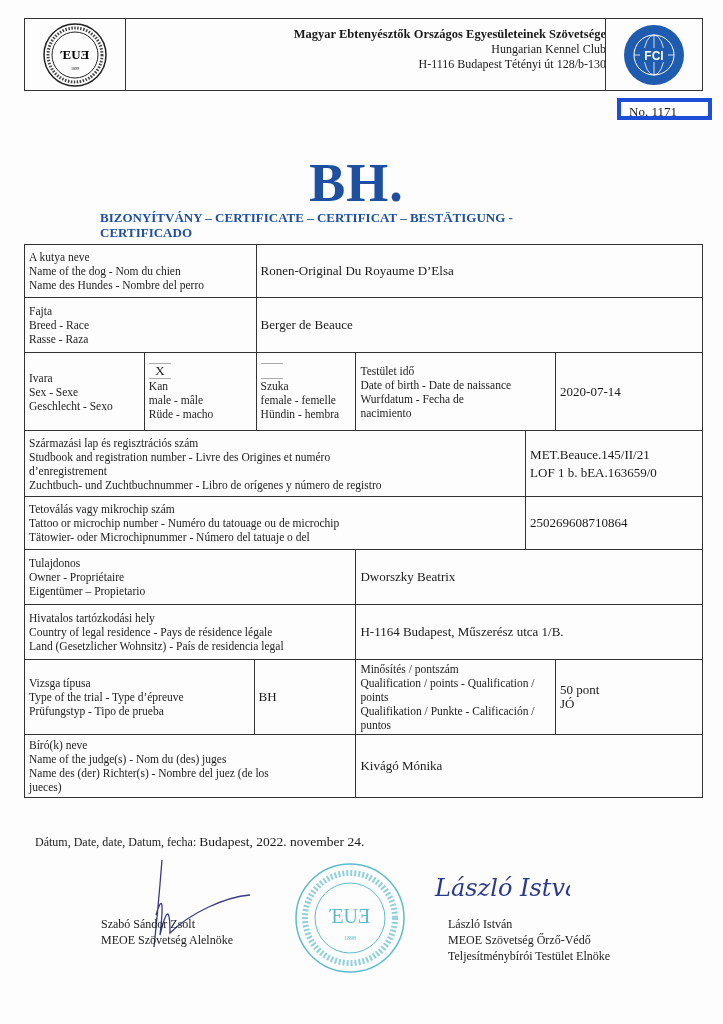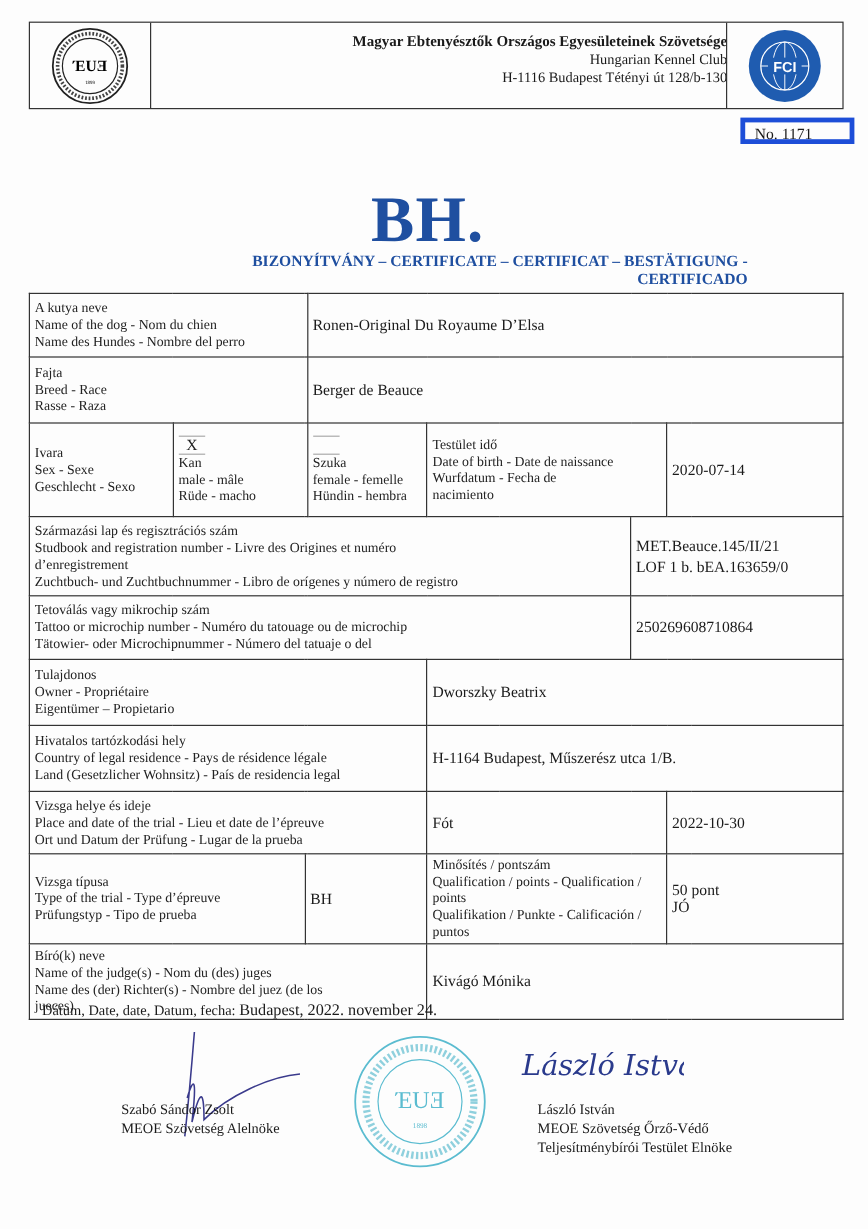--- a/index.html
+++ b/index.html
@@ -6,21 +6,21 @@
   body { width:723px; height:1024px; position:relative; overflow:hidden; font-family:"Liberation Serif", "DejaVu Serif", serif; color:#1a1a1a; }
   .abs { position:absolute; }
   
   .hdr { left:24px; top:18px; width:679px; height:73px; border:1px solid #333; box-sizing:border-box; }
   .hdr .logo-cell { position:absolute; left:0; top:0; width:100px; height:71px; border-right:1px solid #333; }
   .hdr .fci-cell { position:absolute; right:0; top:0; width:96px; height:71px; border-left:1px solid #333; }
   .hdr .center { position:absolute; left:100px; right:96px; top:0; height:71px; text-align:right; font-size:12px; line-height:15px; padding-top:8px; box-sizing:border-box; }
   .hdr .center .org { font-weight:bold; font-size:12.5px; }
   .no-box { left:600px; top:98px; width:95px; height:22px; border:4px solid #1d4ed8; box-sizing:border-box; font-size:13px; line-height:20px; padding-left:8px;margin-left:17px; }
   .bh { left:0; width:713px; top:155px; text-align:center; font-size:54px; font-weight:bold; color:#1f4fa0; letter-spacing:1px; line-height:56px; }
-  .cert-title { left:100px; width:523px; top:210px; text-align:right; font-size:13px; font-weight:bold; color:#1f4fa0; line-height:15px; }
+  .cert-title { left:100px; width:523px; top:210px; text-align:left; font-size:13px; font-weight:bold; color:#1f4fa0; line-height:15px; }
   table.main { position:absolute; left:24px; top:244px; width:679px; border-collapse:collapse; font-size:11.5px; line-height:14px; }
   table.main td { border:1px solid #333; vertical-align:middle; padding:2px 4px;margin-top:23px; }
   .lbl { color:#222; }
   .val { font-size:13px; }
   .date-line { left:35px; top:834px; font-size:12px; }
   .date-line .d { font-size:13.5px; }
   .sig-block { font-size:12px; line-height:16px; }
   svg { display:block; }
 </style>
 </head>
@@ -154,29 +154,20 @@
 
   <tr style="height:55px">
     <td colspan="4" class="lbl">
       <div>Hivatalos tartózkodási hely</div>
           <div>Country of legal residence - Pays de résidence légale</div>
           <div>Land (Gesetzlicher Wohnsitz) - País de residencia legal</div>
     </td>
     <td colspan="5" class="val">H-1164 Budapest, Műszerész utca 1/B.</td>
   </tr>
 
-  <tr style="height:52px">
-    <td colspan="4" class="lbl">
-      <div>Vizsga helye és ideje</div>
-          <div>Place and date of the trial - Lieu et date de l’épreuve</div>
-          <div>Ort und Datum der Prüfung - Lugar de la prueba</div>
-    </td>
-    <td colspan="3" class="val">Fót</td>
-    <td colspan="2" class="val">2022-10-30</td>
-  </tr>
 
   <tr style="height:52px">
     <td colspan="2" class="lbl">
       <div>Vizsga típusa</div>
           <div>Type of the trial - Type d’épreuve</div>
           <div>Prüfungstyp - Tipo de prueba</div>
     </td>
     <td colspan="2" class="val">BH</td>
     <td colspan="3" class="lbl">
       <div>Minősítés / pontszám</div>

